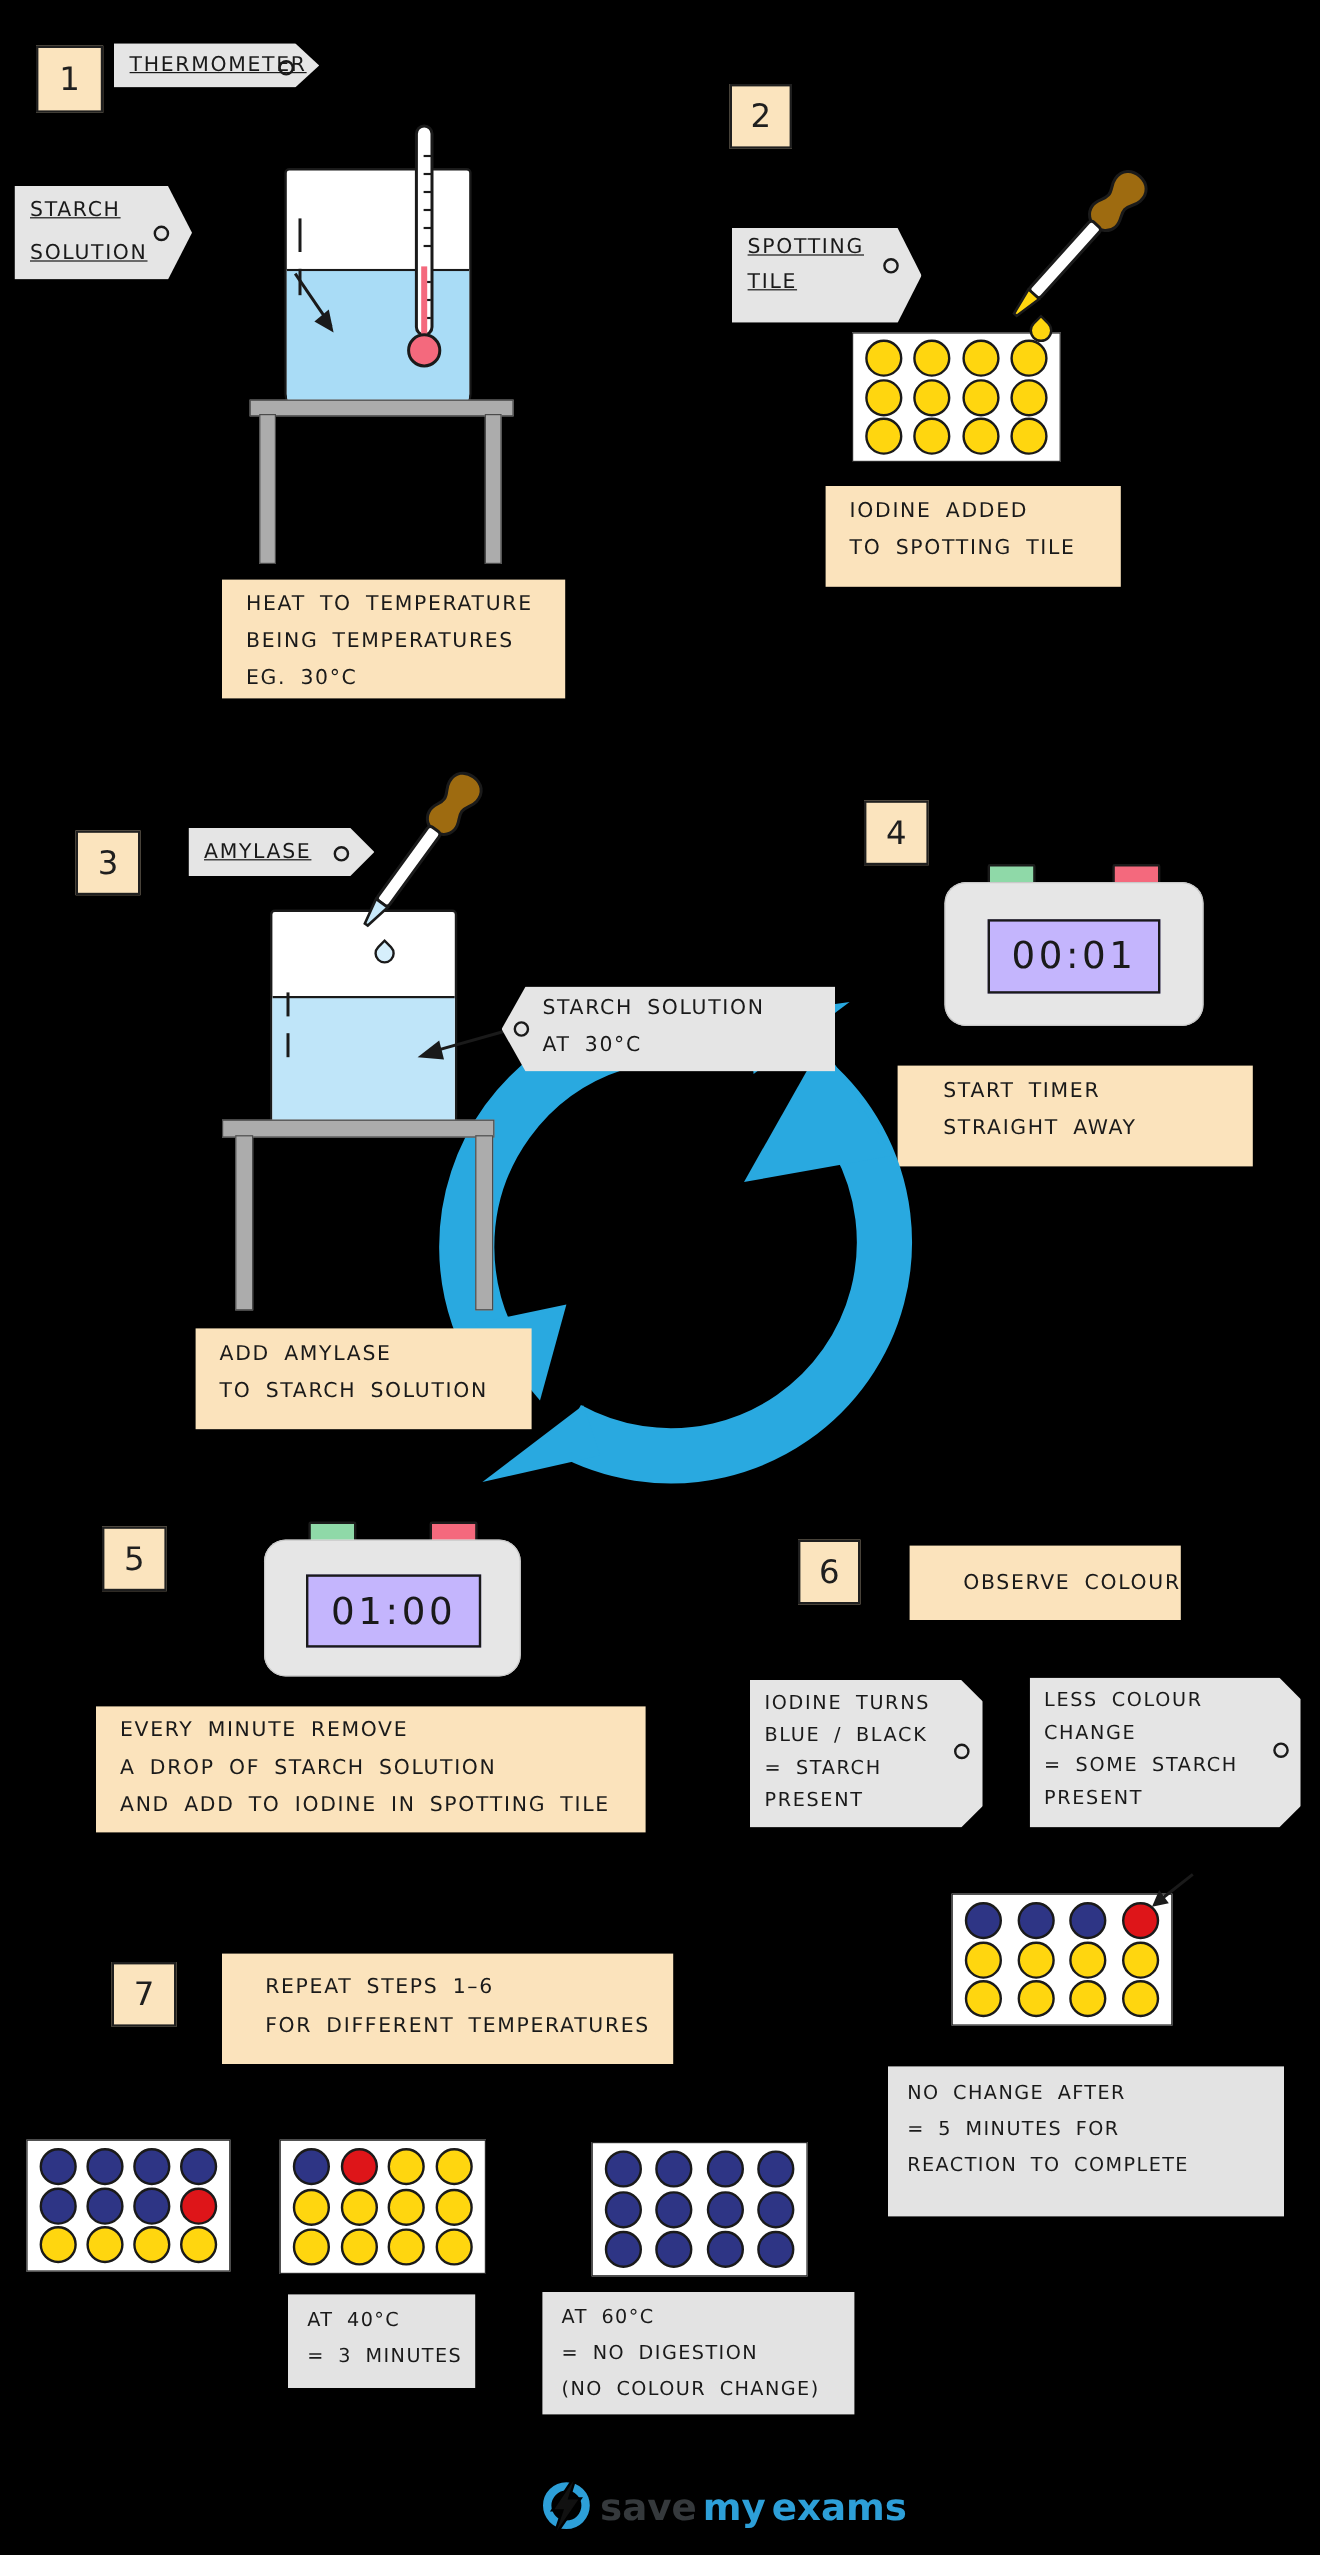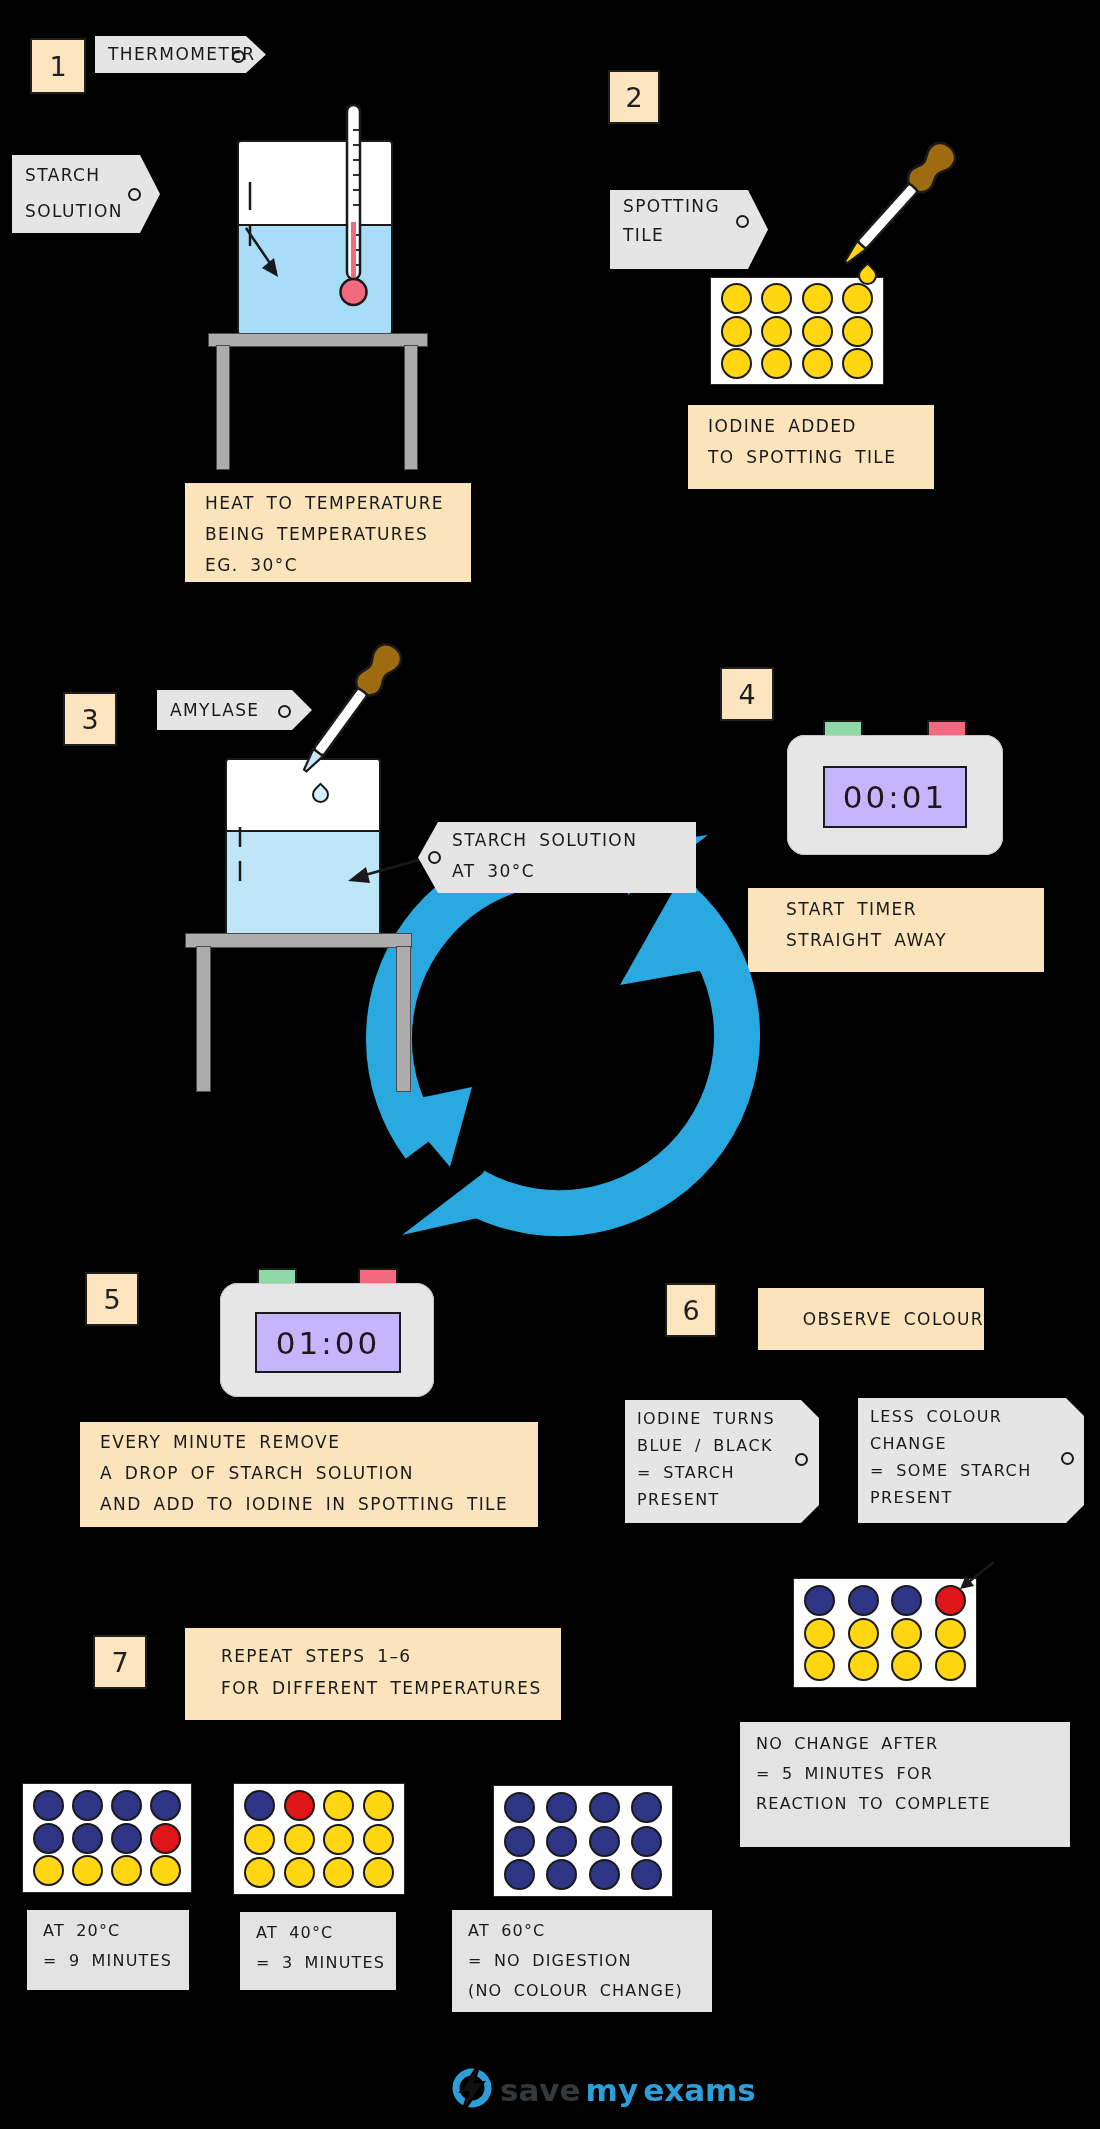--- a/index.html
+++ b/index.html
@@ -8,21 +8,21 @@
   
   .numbox{position:absolute;background:#FBE4BE;border:2px solid #1f1f1f;
           display:flex;align-items:center;justify-content:center;
           font-size:27px;color:#1f1f1f;}
   
   .peach{position:absolute;background:#FBE3BC;letter-spacing:1.4px;word-spacing:5px;
          font-size:17px;line-height:31px;white-space:nowrap;}
   
   .tag{position:absolute;background:#E5E5E5;letter-spacing:1.4px;word-spacing:5px;
        font-size:17px;white-space:nowrap;z-index:6;}
-  .tag-right{clip-path:polygon(0 0,calc(100% - 20px) 0,100% 50%,calc(100% - 20px) 100%,0 100%);}
+  .tag-right{clip-path:polygon(0 0,calc(100% - 20px) 0,100% 50%,calc(100% - 20px) 100%,0 100%);text-decoration:underline;}
   .tag-left{clip-path:polygon(20px 0,100% 0,100% 100%,20px 100%,0 50%);}
   .tag-corner{clip-path:polygon(0 0,calc(100% - 18px) 0,100% 18px,100% calc(100% - 18px),calc(100% - 18px) 100%,0 100%);}
   .ring{position:absolute;width:9px;height:9px;border:2px solid #1a1a1a;border-radius:50%;
         background:transparent;z-index:7;}
   
   .greybox{position:absolute;background:#E3E3E3;letter-spacing:1.2px;word-spacing:5px;
            font-size:16px;line-height:30px;white-space:nowrap;}
   
   .beaker{position:absolute;background:#fff;border:2.5px solid #1a1a1a;
           border-radius:4px 4px 16px 16px;z-index:4;}
@@ -182,20 +182,24 @@
   <div class="standbar" style="left:185px;top:933px;width:225px;height:13px;"></div>
   <div class="standleg" style="left:196px;top:946px;width:13px;height:144px;"></div>
   <div class="standleg" style="left:396px;top:946px;width:13px;height:144px;"></div>
 
   <div class="tag tag-left" style="left:418px;top:822px;width:244px;height:68px;line-height:31px;padding:3px 0 0 34px;">
     <div>STARCH SOLUTION</div>
     <div>AT 30°C</div>
   </div>
   <div class="ring" style="left:428px;top:851px;"></div>
 
+  <div class="peach" style="left:163px;top:1107px;width:260px;height:78px;padding:6px 0 0 20px;z-index:6;">
+    <div>ADD AMYLASE</div>
+    <div>TO STARCH SOLUTION</div>
+  </div>
 
   <div class="numbox" style="left:720px;top:667px;width:50px;height:50px;">4</div>
 
   <div class="timer-btn" style="left:823px;top:720px;width:36px;height:18px;background:#8FD9A8;"></div>
   <div class="timer-btn" style="left:927px;top:720px;width:36px;height:18px;background:#F4697D;"></div>
   <div class="timer-body" style="left:787px;top:735px;width:216px;height:120px;"></div>
   <div class="timer-display" style="left:823px;top:766px;width:140px;height:58px;">00:01</div>
 
   <div class="peach" style="left:748px;top:888px;width:258px;height:78px;padding:6px 0 0 38px;">
     <div>START TIMER</div>
@@ -286,24 +290,20 @@
         <span class="dot" style="background: rgb(46, 53, 133);"></span>
         <span class="dot" style="background: rgb(222, 21, 25);"></span>
       </div>
       <div class="dotrow">
         <span class="dot" style="background: rgb(255, 214, 15);"></span>
         <span class="dot" style="background: rgb(255, 214, 15);"></span>
         <span class="dot" style="background: rgb(255, 214, 15);"></span>
         <span class="dot" style="background: rgb(255, 214, 15);"></span>
       </div>
     </div>
-  <div class="greybox" style="left:27px;top:1910px;width:146px;height:74px;padding:6px 0 0 16px;">
-    <div>AT 20°C</div>
-    <div>= 9 MINUTES</div>
-  </div>
 
   <div class="tile" style="left:233px;top:1783px;width:150px;height:102px;">
       <div class="dotrow">
         <span class="dot" style="background: rgb(46, 53, 133);"></span>
         <span class="dot" style="background: rgb(222, 21, 25);"></span>
         <span class="dot" style="background: rgb(255, 214, 15);"></span>
         <span class="dot" style="background: rgb(255, 214, 15);"></span>
       </div>
       <div class="dotrow">
         <span class="dot" style="background: rgb(255, 214, 15);"></span>

